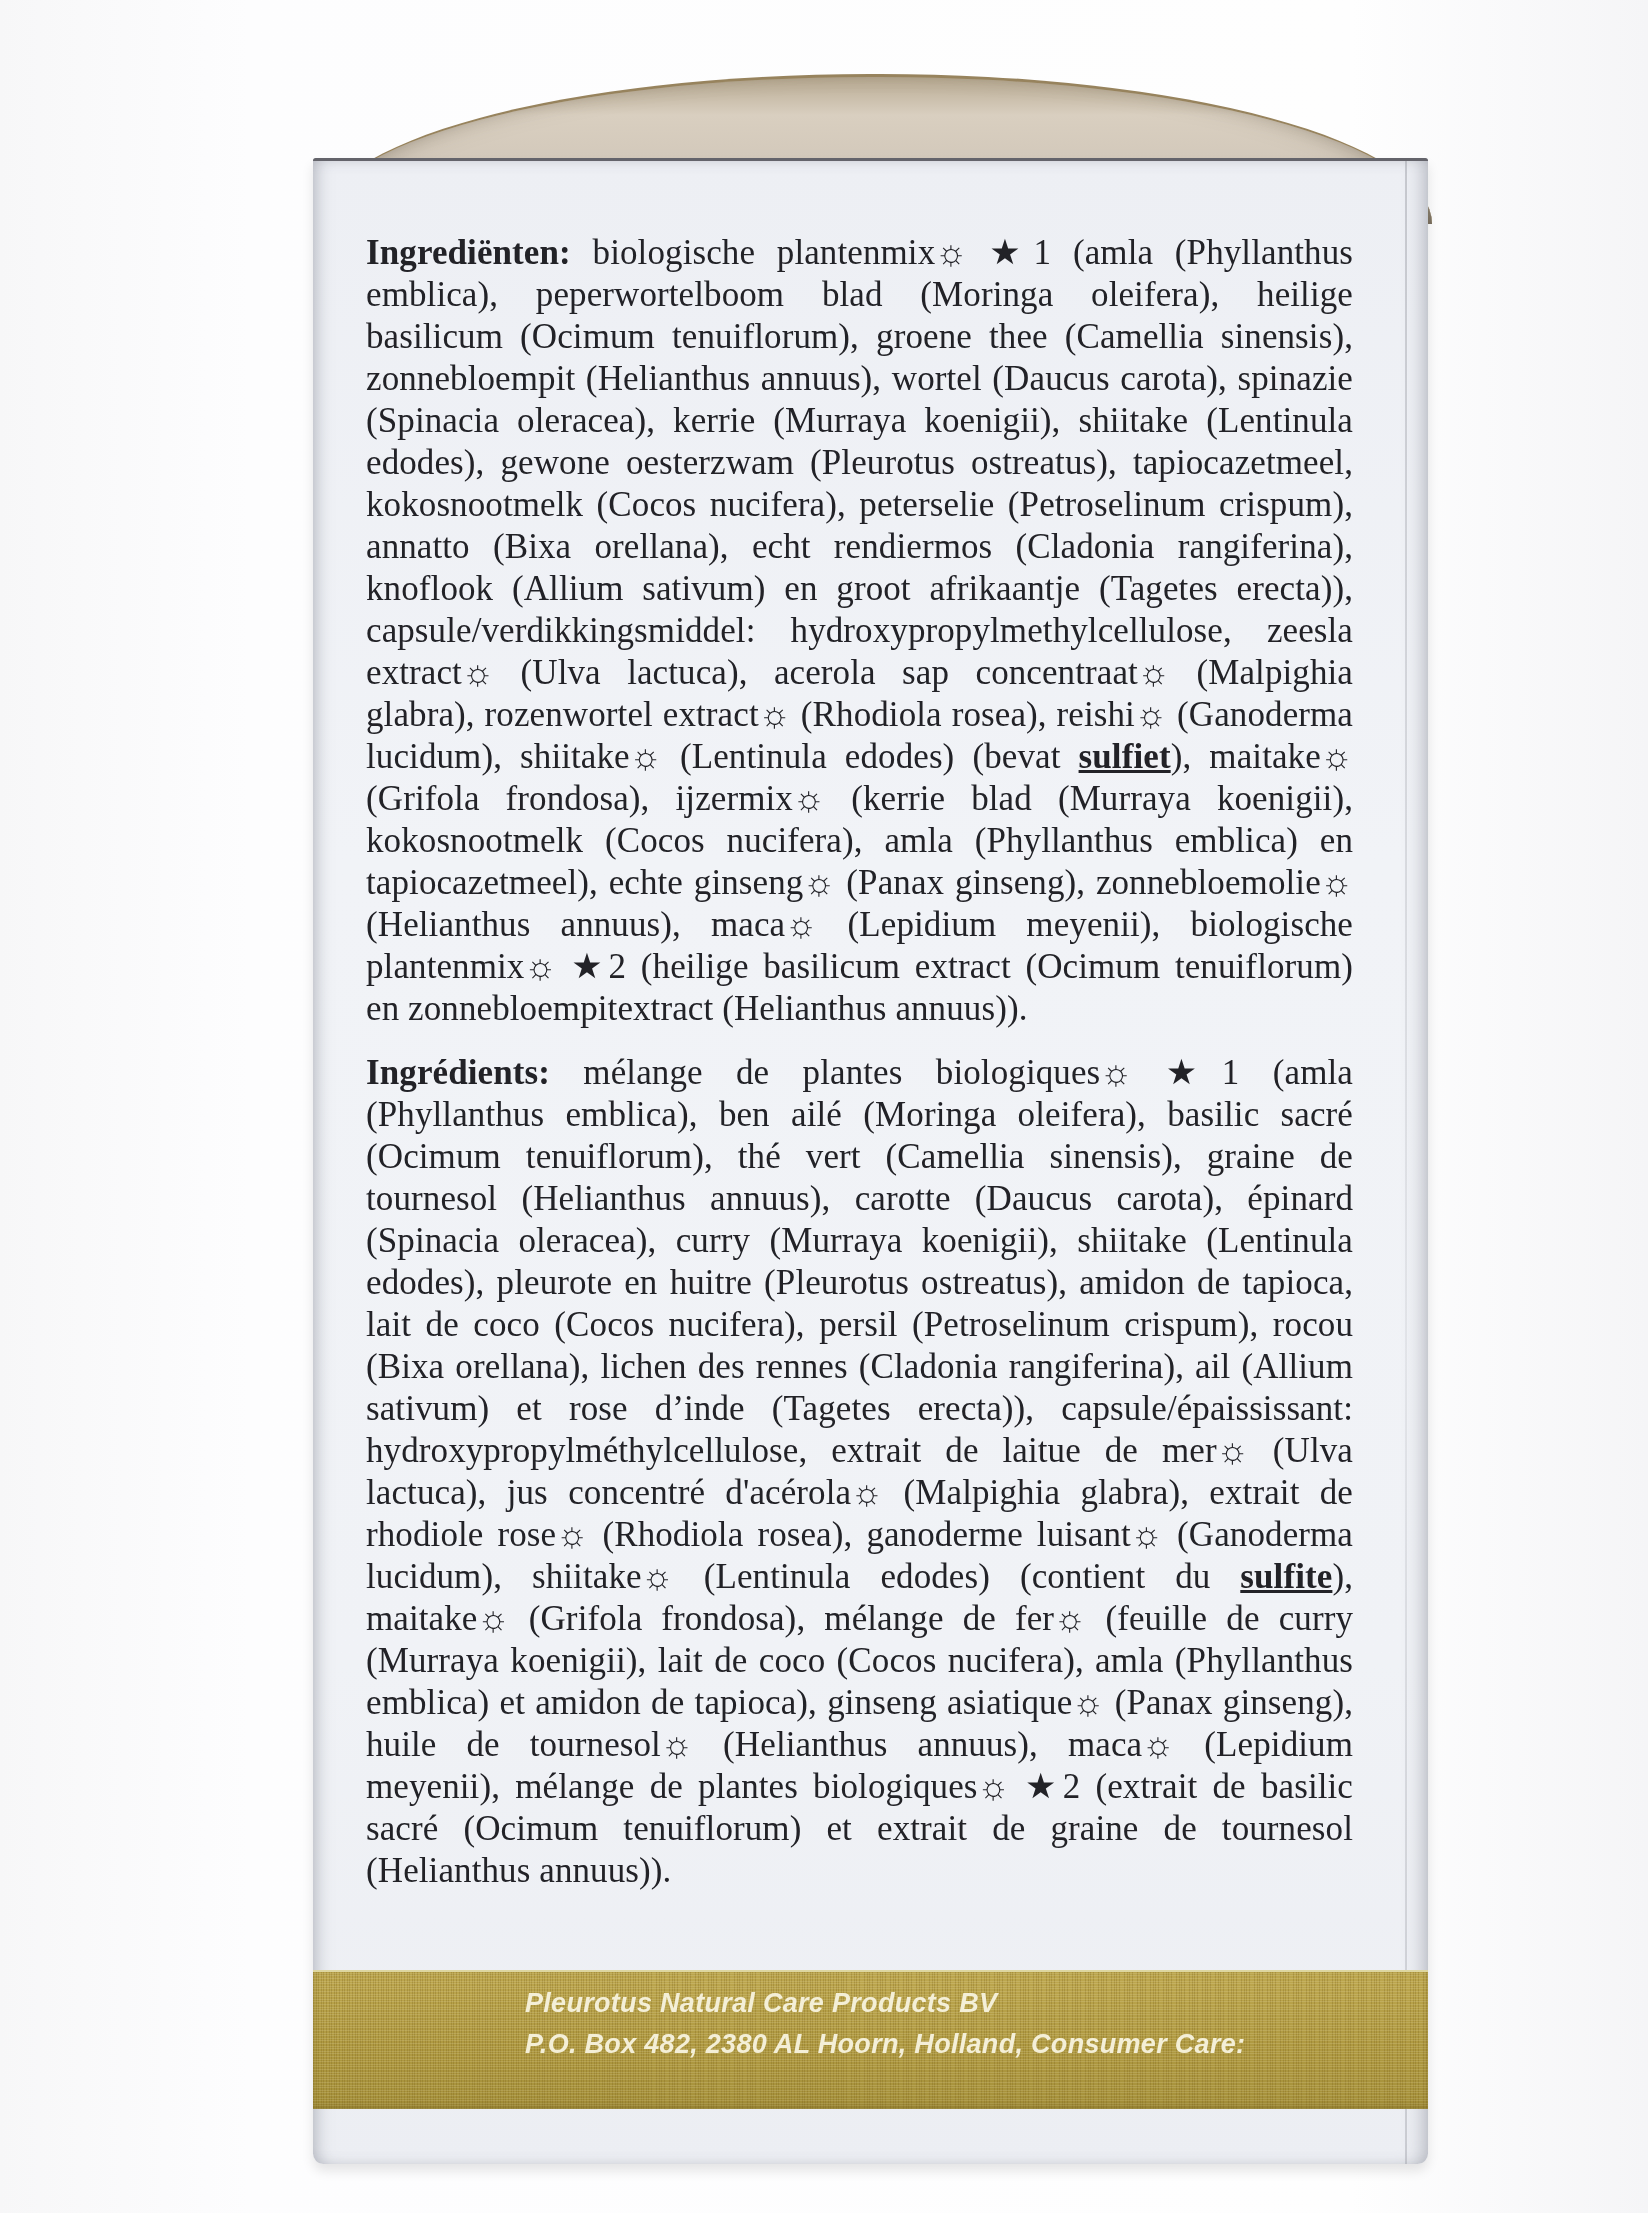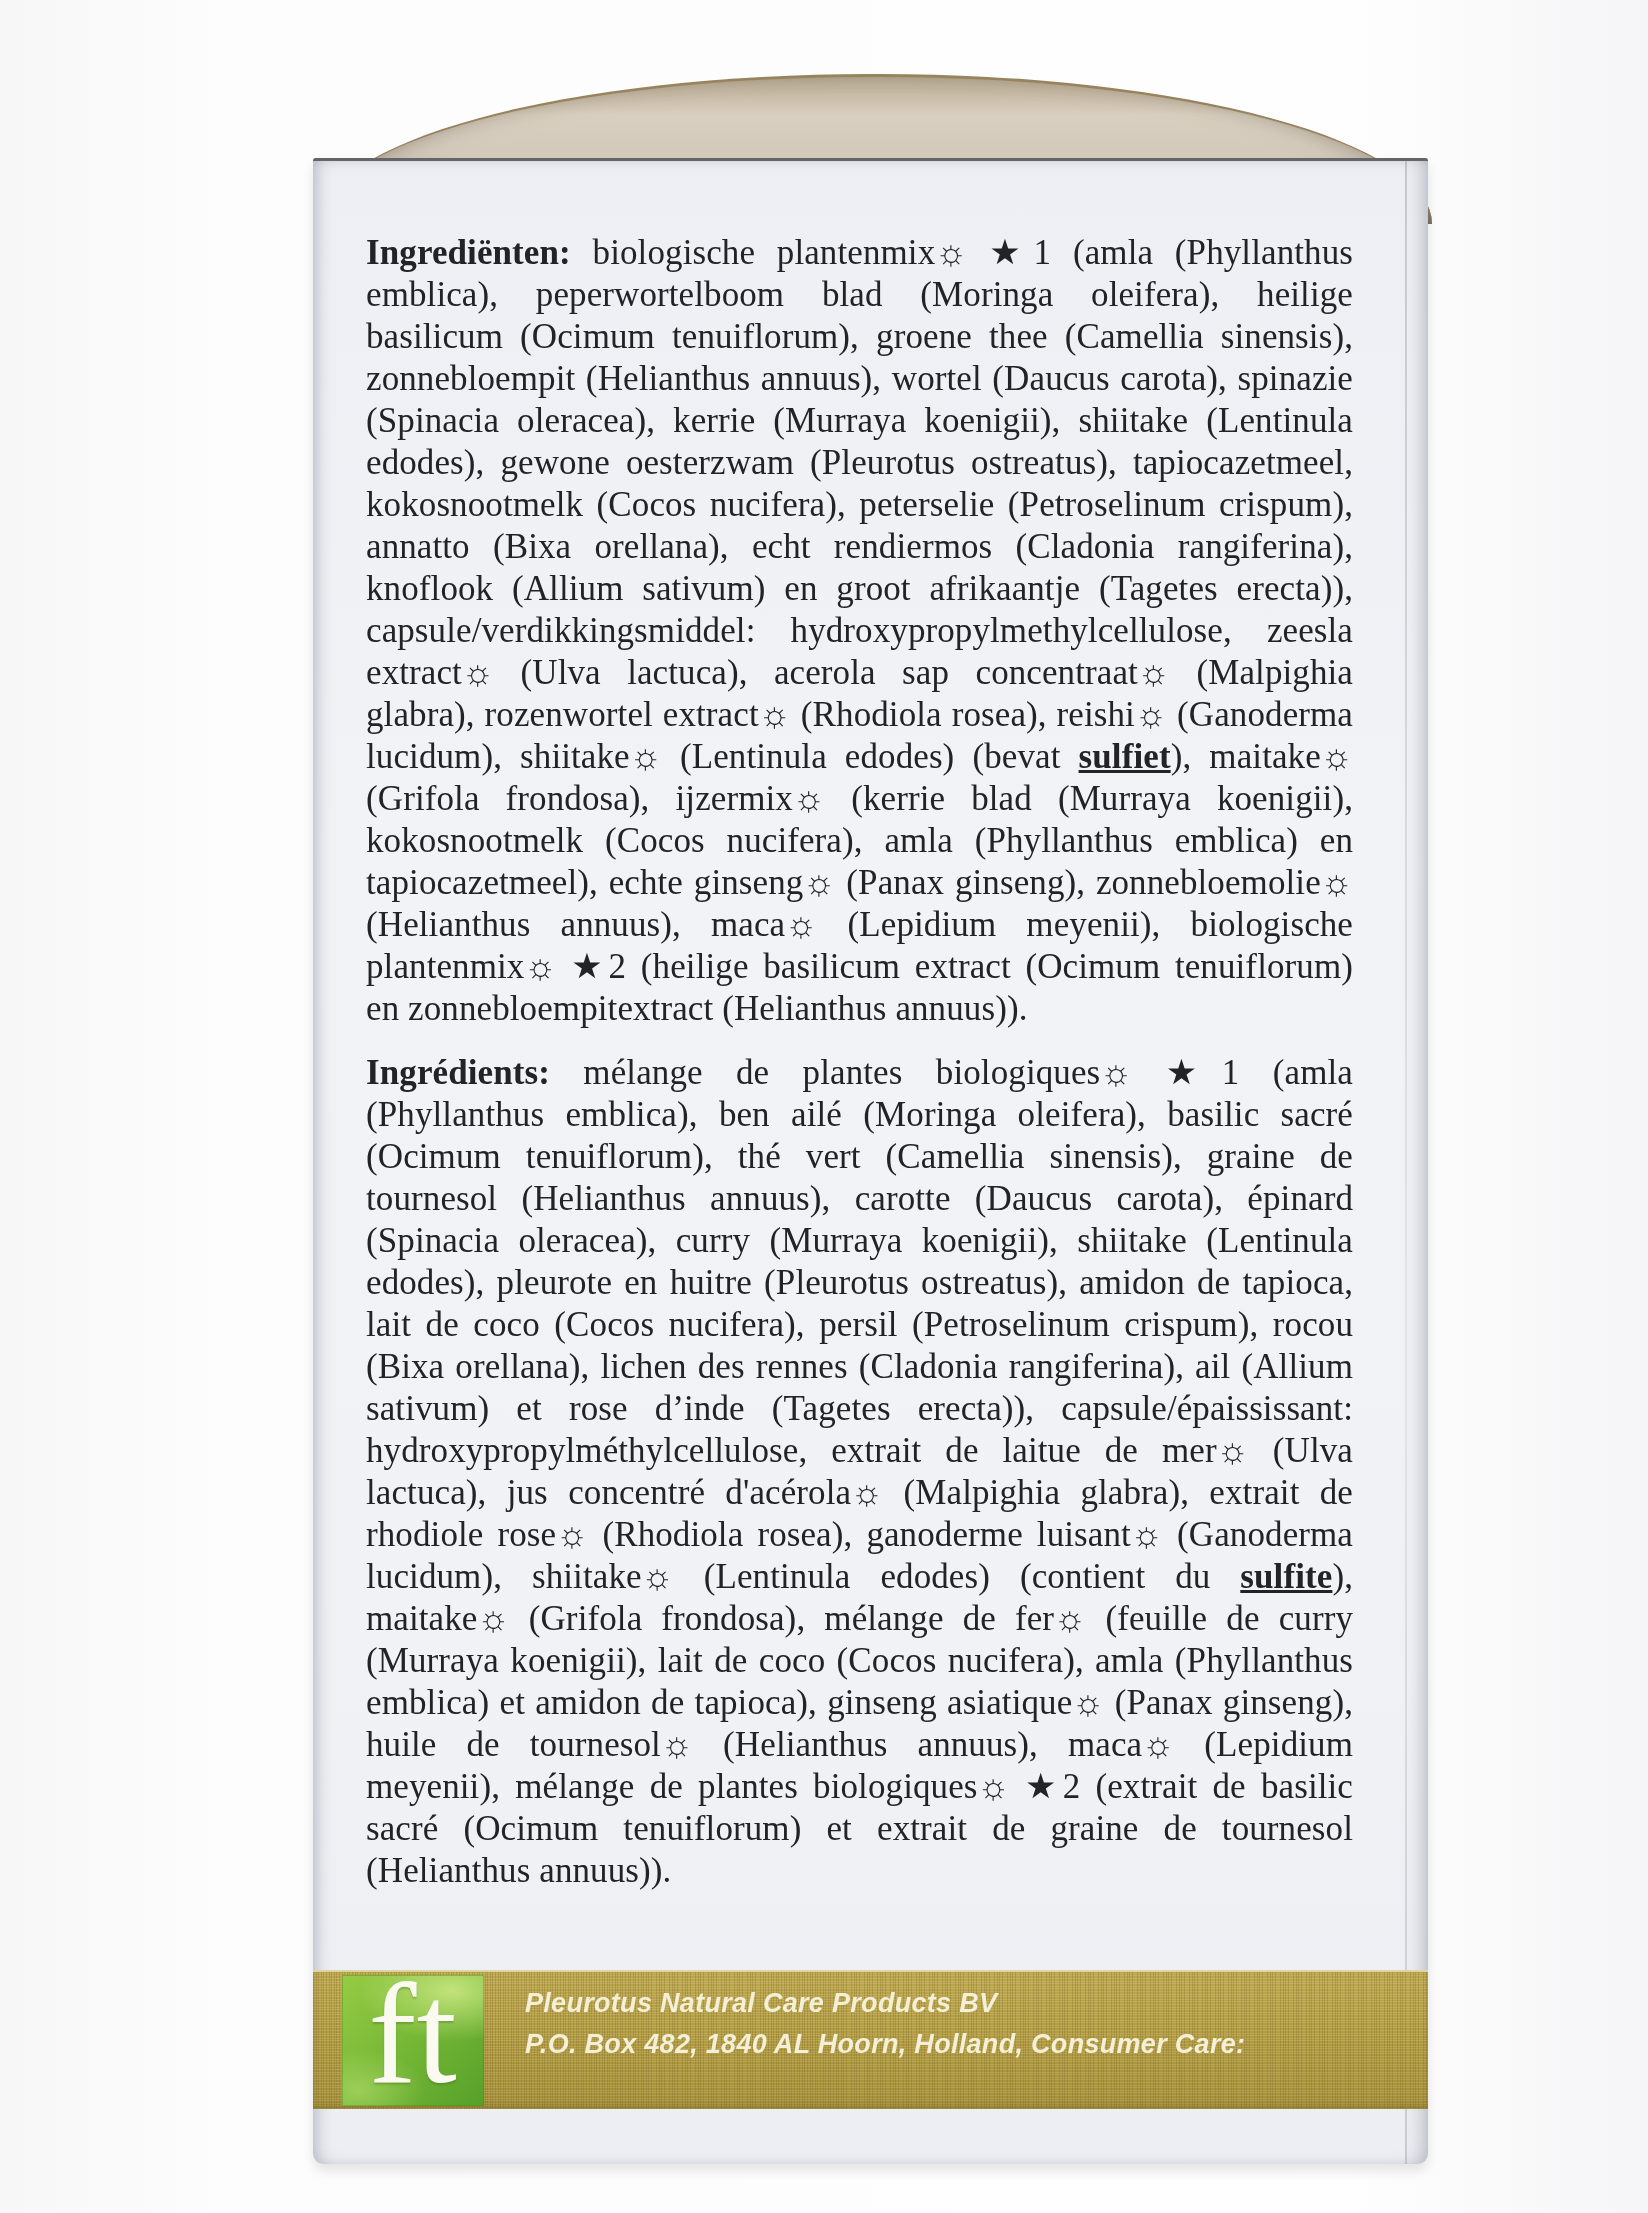--- a/index.html
+++ b/index.html
@@ -120,24 +120,21 @@
   <div class="panel">
     <div class="panel-right-crease"></div>
 
     <div class="ingredients">
       <p><span class="lbl">Ingrediënten:</span><span> biologische plantenmix☼ ★1 (amla (Phyllanthus emblica), peperwortelboom blad (Moringa oleifera), heilige basilicum (Ocimum tenuiflorum), groene thee (Camellia sinensis), zonnebloempit (Helianthus annuus), wortel (Daucus carota), spinazie (Spinacia oleracea), kerrie (Murraya koenigii), shiitake (Lentinula edodes), gewone oesterzwam (Pleurotus ostreatus), tapiocazetmeel, kokosnootmelk (Cocos nucifera), peterselie (Petroselinum crispum), annatto (Bixa orellana), echt rendiermos (Cladonia rangiferina), knoflook (Allium sativum) en groot afrikaantje (Tagetes erecta)), capsule/verdikkingsmiddel: hydroxypropylmethylcellulose, zeesla extract☼ (Ulva lactuca), acerola sap concentraat☼ (Malpighia glabra), rozenwortel extract☼ (Rhodiola rosea), reishi☼ (Ganoderma lucidum), shiitake☼ (Lentinula edodes) (bevat </span><span class="allergen">sulfiet</span><span>), maitake☼ (Grifola frondosa), ijzermix☼ (kerrie blad (Murraya koenigii), kokosnootmelk (Cocos nucifera), amla (Phyllanthus emblica) en tapiocazetmeel), echte ginseng☼ (Panax ginseng), zonnebloemolie☼ (Helianthus annuus), maca☼ (Lepidium meyenii), biologische plantenmix☼ ★2 (heilige basilicum extract (Ocimum tenuiflorum) en zonnebloempitextract (Helianthus annuus)).</span></p>
 
       <p><span class="lbl">Ingrédients:</span><span> mélange de plantes biologiques☼ ★1 (amla (Phyllanthus emblica), ben ailé (Moringa oleifera), basilic sacré (Ocimum tenuiflorum), thé vert (Camellia sinensis), graine de tournesol (Helianthus annuus), carotte (Daucus carota), épinard (Spinacia oleracea), curry (Murraya koenigii), shiitake (Lentinula edodes), pleurote en huitre (Pleurotus ostreatus), amidon de tapioca, lait de coco (Cocos nucifera), persil (Petroselinum crispum), rocou (Bixa orellana), lichen des rennes (Cladonia rangiferina), ail (Allium sativum) et rose d’inde (Tagetes erecta)), capsule/épaississant: hydroxypropylméthylcellulose, extrait de laitue de mer☼ (Ulva lactuca), jus concentré d'acérola☼ (Malpighia glabra), extrait de rhodiole rose☼ (Rhodiola rosea), ganoderme luisant☼ (Ganoderma lucidum), shiitake☼ (Lentinula edodes) (contient du </span><span class="allergen">sulfite</span><span>), maitake☼ (Grifola frondosa), mélange de fer☼ (feuille de curry (Murraya koenigii), lait de coco (Cocos nucifera), amla (Phyllanthus emblica) et amidon de tapioca), ginseng asiatique☼ (Panax ginseng), huile de tournesol☼ (Helianthus annuus), maca☼ (Lepidium meyenii), mélange de plantes biologiques☼ ★2 (extrait de basilic sacré (Ocimum tenuiflorum) et extrait de graine de tournesol (Helianthus annuus)).</span></p>
     </div>
 
     <div class="footer-band">
-      <div class="logo-square">
-        <div class="logo-ft">ft</div>
-      </div>
       <div class="footer-text">
         <div>Pleurotus Natural Care Products BV</div>
-        <div>P.O. Box 482, 1840 AL Hoorn, Holland, Consumer Care:</div>
+        <div>P.O. Box 482, 2380 AL Hoorn, Holland, Consumer Care:</div>
       </div>
     </div>
   </div>
 
 </div>
 
 
 </body></html>

